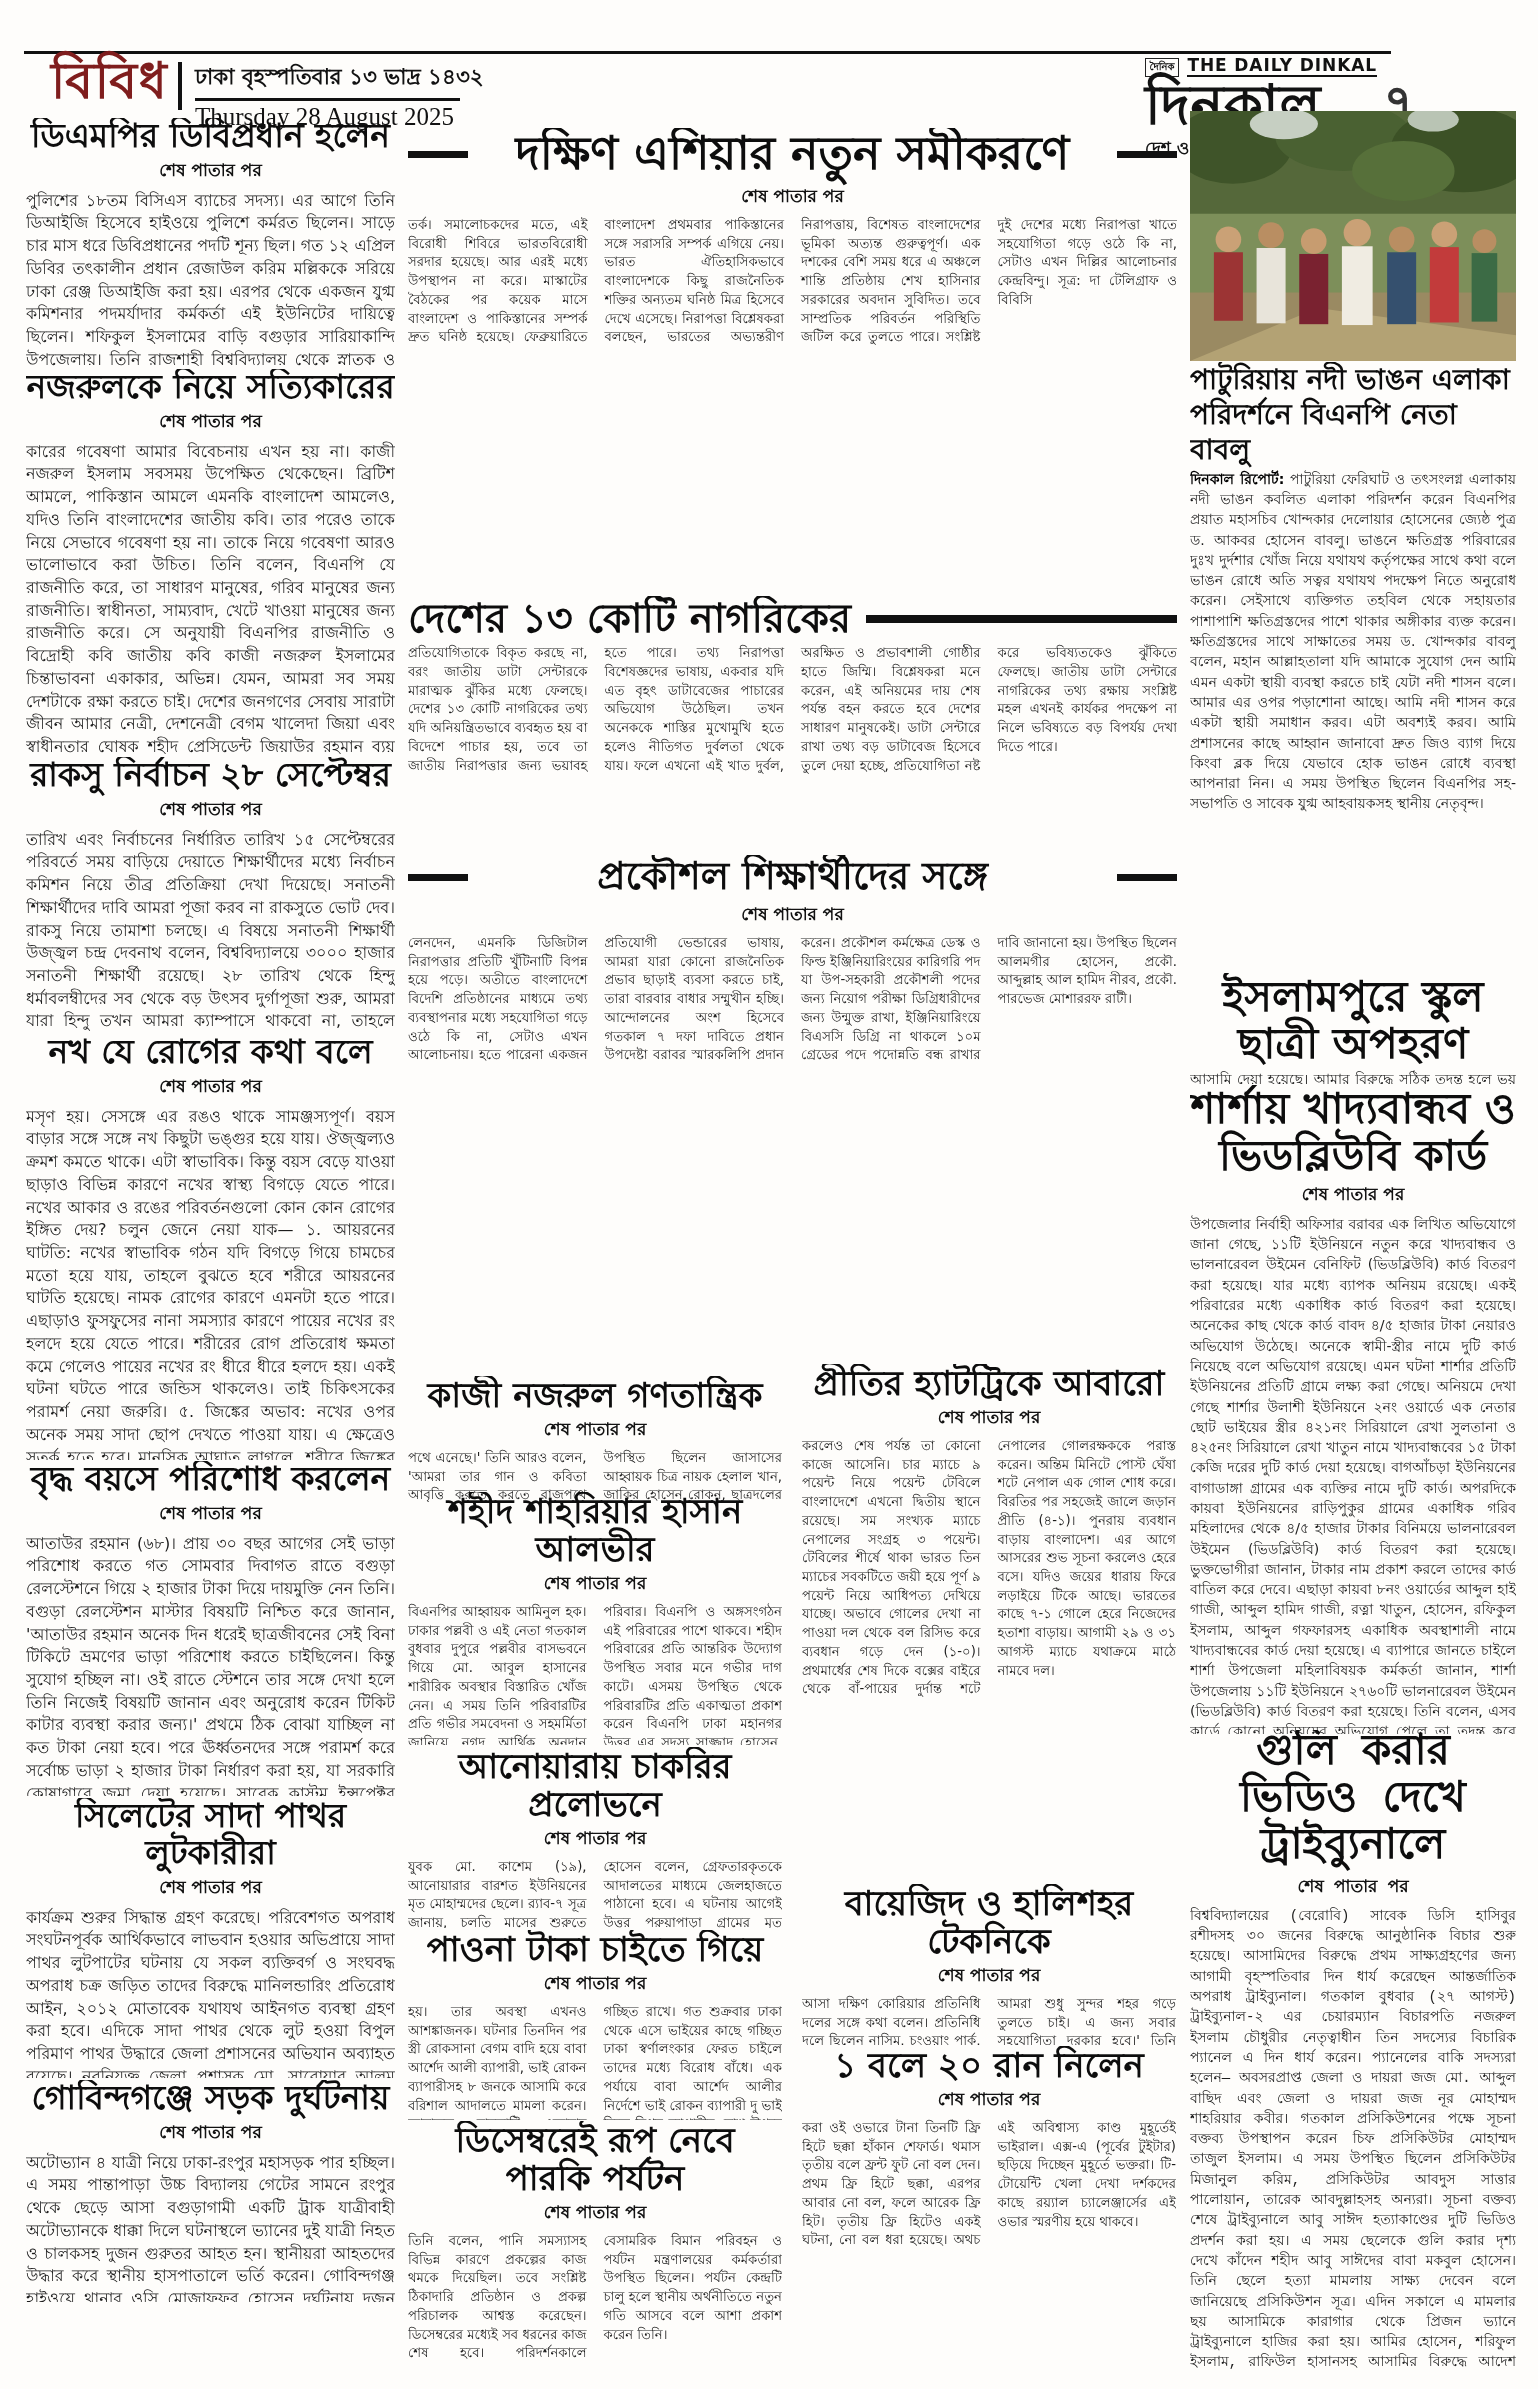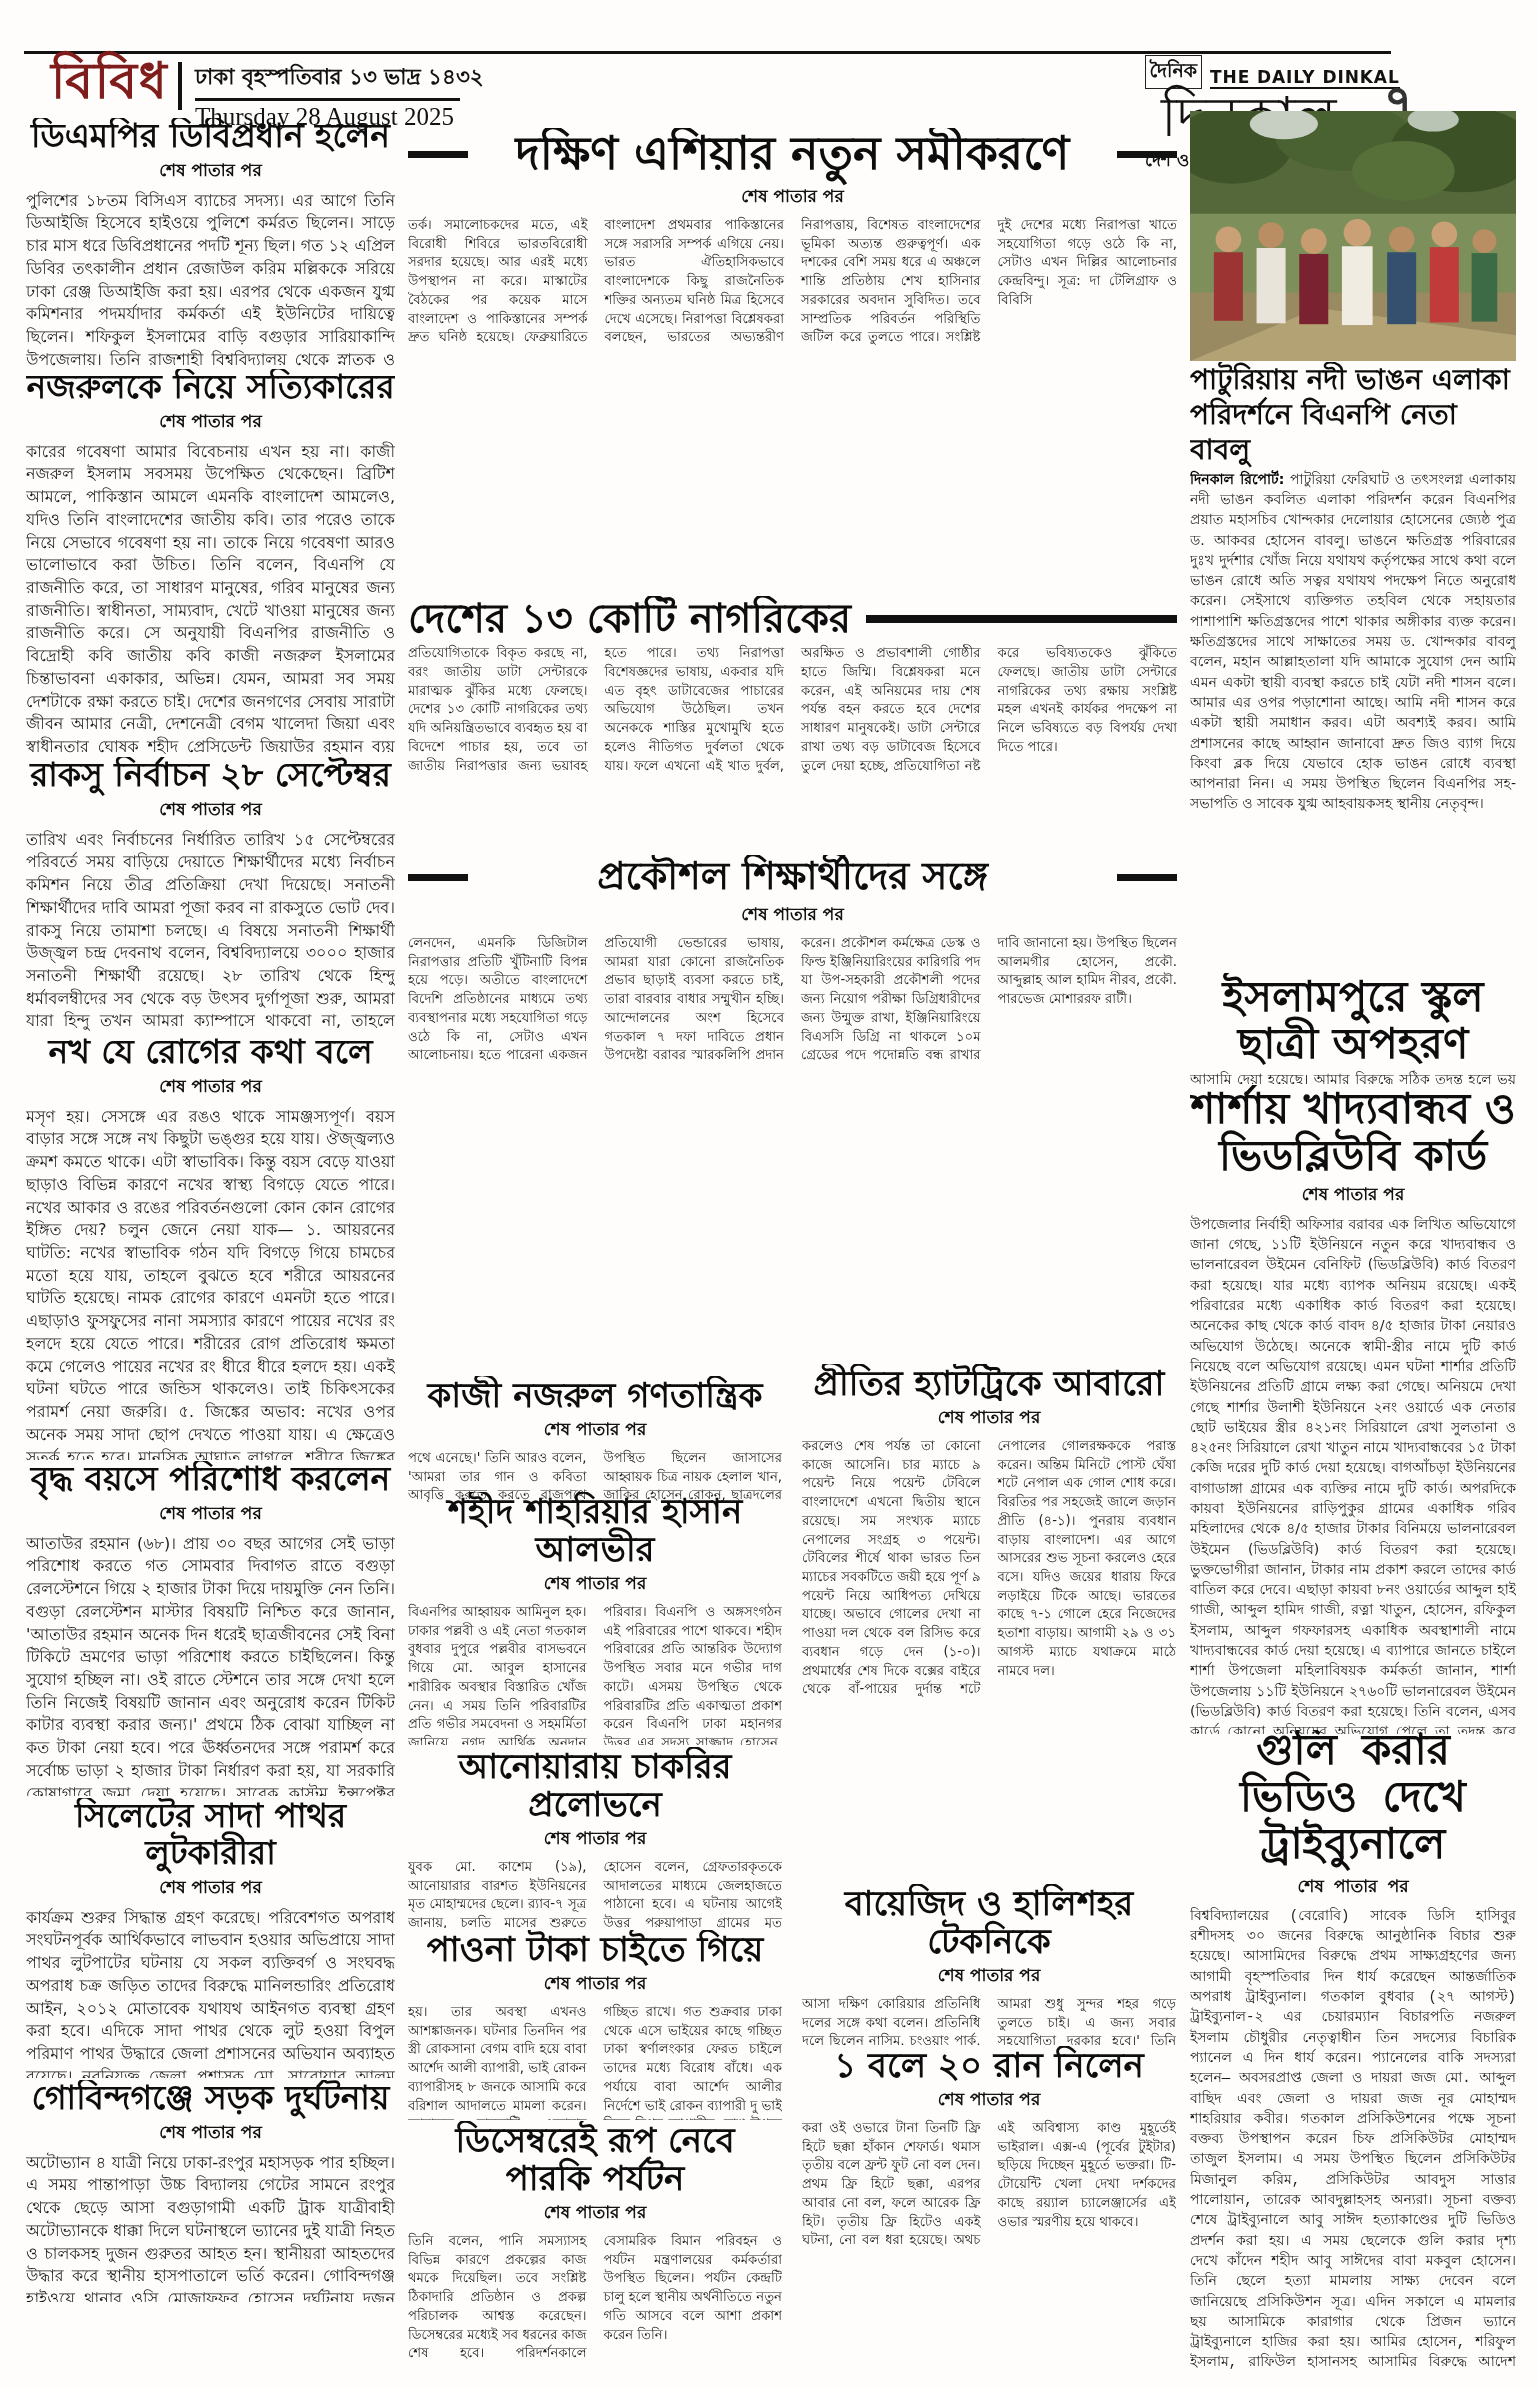--- a/index.html
+++ b/index.html
@@ -9,23 +9,23 @@
   .toprule{position:absolute;left:24px;top:51px;width:1367px;height:2.6px;background:#111;}
   .section-logo{position:absolute;left:51px;top:56px;font-size:50px;font-weight:bold;
         color:#7f1d1d;letter-spacing:1.7px;line-height:1;}
   .vbar{position:absolute;left:178px;top:62px;width:4.3px;height:48px;background:#111;}
   .datebox{position:absolute;left:195px;top:60px;width:282px;}
   .date-bn{font-size:21.4px;font-weight:bold;white-space:nowrap;}
   .date-rule{width:265px;height:3.4px;background:#111;margin:1.7px 0 1.7px 0;}
   .date-en{font-family:"Liberation Serif","DejaVu Serif",serif;font-size:25px;white-space:nowrap;}
   .mast-right{position:absolute;left:1145px;top:55px;width:256px;}
   .mast-row{display:flex;align-items:flex-end;gap:8.5px;}
-  .daily-bn{font-size:19px;font-weight:bold;border:0.9px solid #222;padding:0 3.4px;}
+  .daily-bn{font-size:10px;font-weight:bold;border:0.9px solid #222;padding:0 3.4px;}
   .paper-en{font-size:17px;font-weight:bold;border-bottom:2.6px solid #111;letter-spacing:0.9px;}
-  .paper-bn{font-size:55px;font-weight:normal;line-height:1.02;letter-spacing:0.9px;margin-left:16px;}
+  .paper-bn{font-size:55px;font-weight:bold;line-height:1.02;letter-spacing:0.9px;}
   .tagline{font-size:17px;font-weight:bold;margin-top:1.7px;}
   .pageno{position:absolute;left:1383px;top:63px;font-size:53px;font-weight:bold;color:#333;}
   
   .story{position:absolute;overflow:hidden;}
   .hl{margin:0 0 1.7px 0;font-weight:bold;text-align:center;line-height:1.12;color:#0d0d0d;}
   .cont{text-align:center;font-size:17px;font-weight:600;margin:0 0 5.1px 0;}
   .body{text-align:justify;color:#1c1c1c;}
   .body b{color:#000;}
   .hlrow{display:flex;align-items:center;gap:15.4px;margin-bottom:1.7px;}
   .dash{flex:0 0 60px;height:6.8px;background:#111;}

